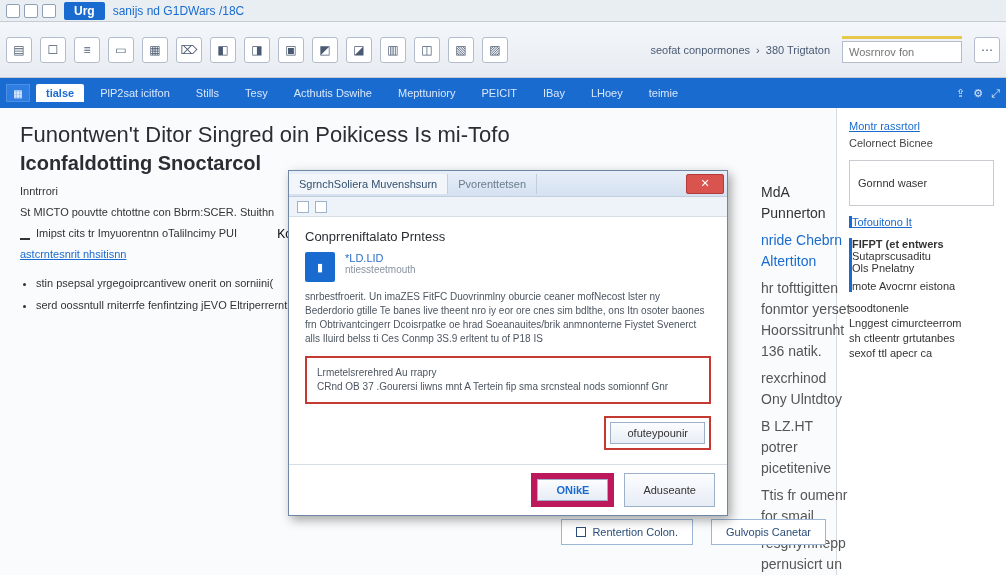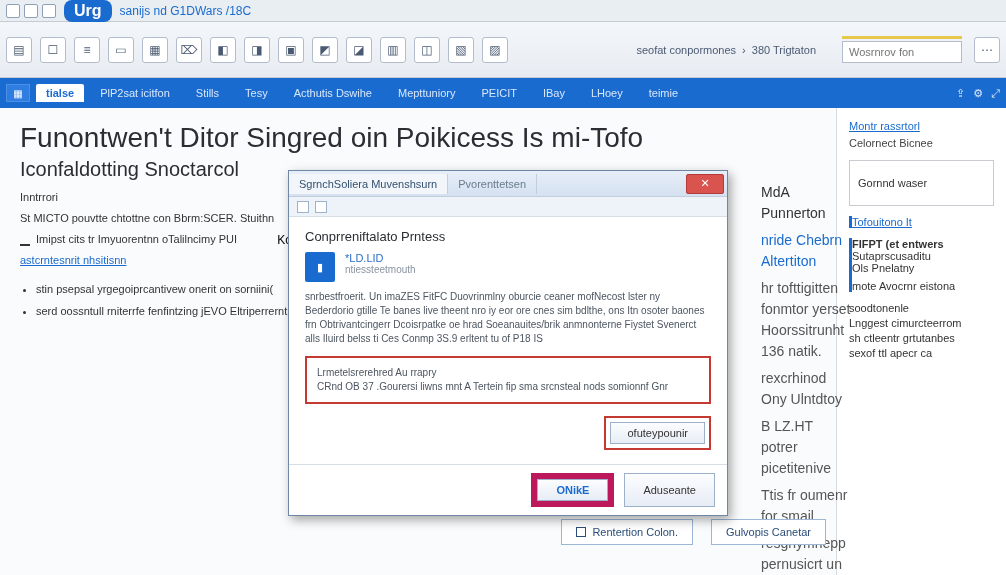--- a/index.html
+++ b/index.html
@@ -19,39 +19,39 @@
     border-bottom: 1px solid #c8ccd0;
     display: flex;
     align-items: center;
     padding: 0 6px;
     gap: 8px;
   }
   .chrome-squares { display:flex; gap:4px; align-items:center; }
   .chrome-sq { width:14px; height:14px; border:1px solid #8fa0b8; background:#fff; border-radius:2px; }
   .url-chip {
     background:#1a6bcf; color:#fff; font-weight:600;
-    padding:2px 10px; border-radius:8px; font-size:16px;
+    padding:2px 10px; border-radius:2px; font-size:12px;
   }
   .url-text { color:#1a6bcf; font-size:12px; }
   
   .icon-toolbar {
     height: 56px;
     background: linear-gradient(#f3f6fa,#e8ecf2);
     border-bottom: 1px solid #c8ccd0;
     display:flex; align-items:center; padding:0 6px; gap:8px;
   }
   .tb-icon {
     width:26px; height:26px; border:1px solid #b3bccc;
     background:#fff; border-radius:3px;
     display:flex;align-items:center;justify-content:center;
     color:#4a5a72; font-size:12px;
   }
   .tb-breadcrumb { display:flex; align-items:center; gap:6px; margin-left:auto; color:#4a5a72; font-size:11px; }
   .tb-search { width:120px; height:22px; border:1px solid #b3bccc; background:#fff; padding:0 6px; font-size:11px; }
-  .yellow-tab { border-top:3px solid #e6c84d; padding-top:2px; margin-left:20px; }
+  .yellow-tab { border-top:3px solid #e6c84d; padding-top:2px; margin-left:6px; }
   
   .ribbon {
     height: 30px;
     background:#1a6bcf;
     display:flex; align-items:center; padding:0 6px; gap:6px;
     color:#cfe1fa; font-size:11px;
   }
   .ribbon-app {
     width:24px; height:18px; background:#2f7de0; border:1px solid #4b90e6;
     display:flex;align-items:center;justify-content:center; color:#fff; font-size:10px;
@@ -63,22 +63,22 @@
     background:#fff; color:#1a6bcf; font-weight:600; border-radius:2px 2px 0 0;
   }
   .ribbon-icons { margin-left:auto; display:flex; gap:8px; color:#d8e7fc; }
   
   .page {
     display:flex; height:calc(100% - 22px - 56px - 30px);
   }
   .main {
     flex:1; padding:14px 20px 20px 20px; background:#fafbfc;
   }
-  .title { font-size:28px; color:#2a2e33; font-weight:400; }
-  .subtitle { font-size:20px; color:#2a2e33; font-weight:400; margin-top:4px; }
+  .title { font-size:22px; color:#2a2e33; font-weight:400; }
+  .subtitle { font-size:20px; color:#2a2e33; font-weight:700; margin-top:4px; }
   .small-h { font-size:11px; color:#333; margin-top:10px; }
   .para { font-size:11px; color:#333; margin-top:8px; line-height:1.45; }
   .two-col { display:flex; gap:40px; margin-top:6px; }
   .link-like { color:#1a6bcf; text-decoration:underline; font-size:11px; }
   .icon-bullet { display:flex; align-items:flex-start; gap:6px; font-size:11px; color:#333; }
   .icon-bullet .dash { width:10px; height:8px; border-bottom:2px solid #333; margin-top:5px; }
   .bullets { margin-top:14px; font-size:11px; color:#333; }
   .bullets li { margin:6px 0 6px 16px; line-height:1.5; }
   .bottom-buttons { position:absolute; bottom:30px; right:180px; display:flex; gap:18px; }
   .btn-outline {

